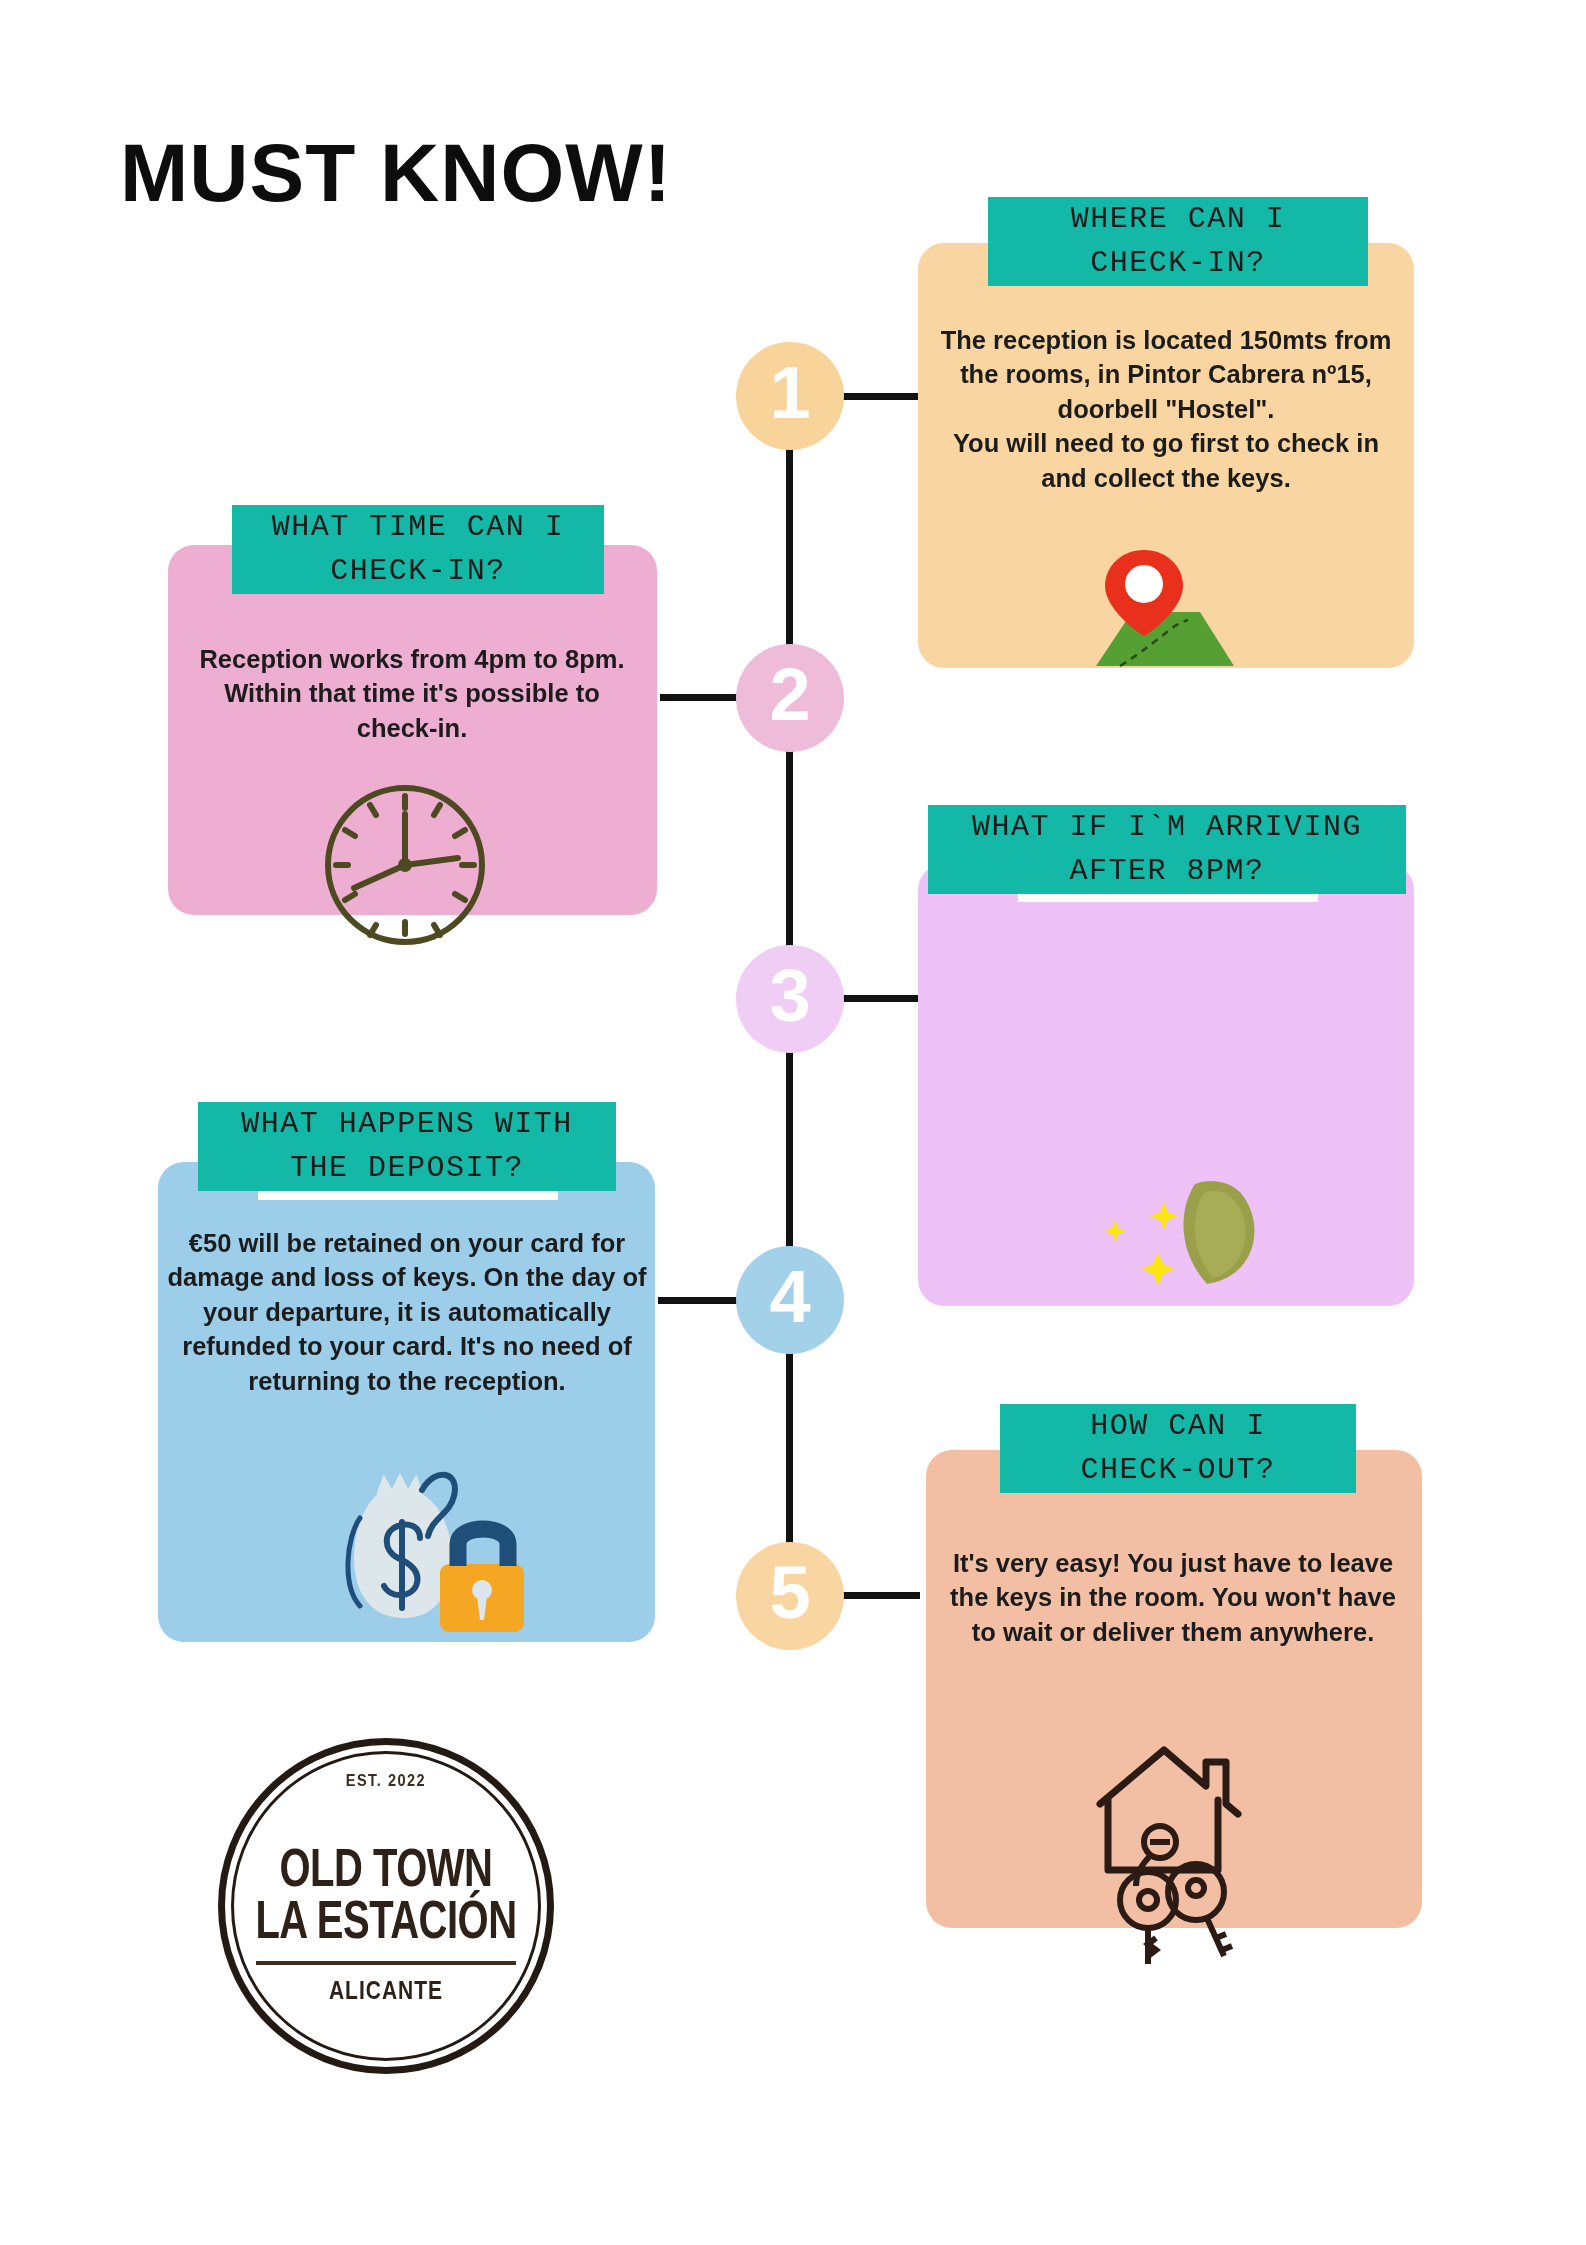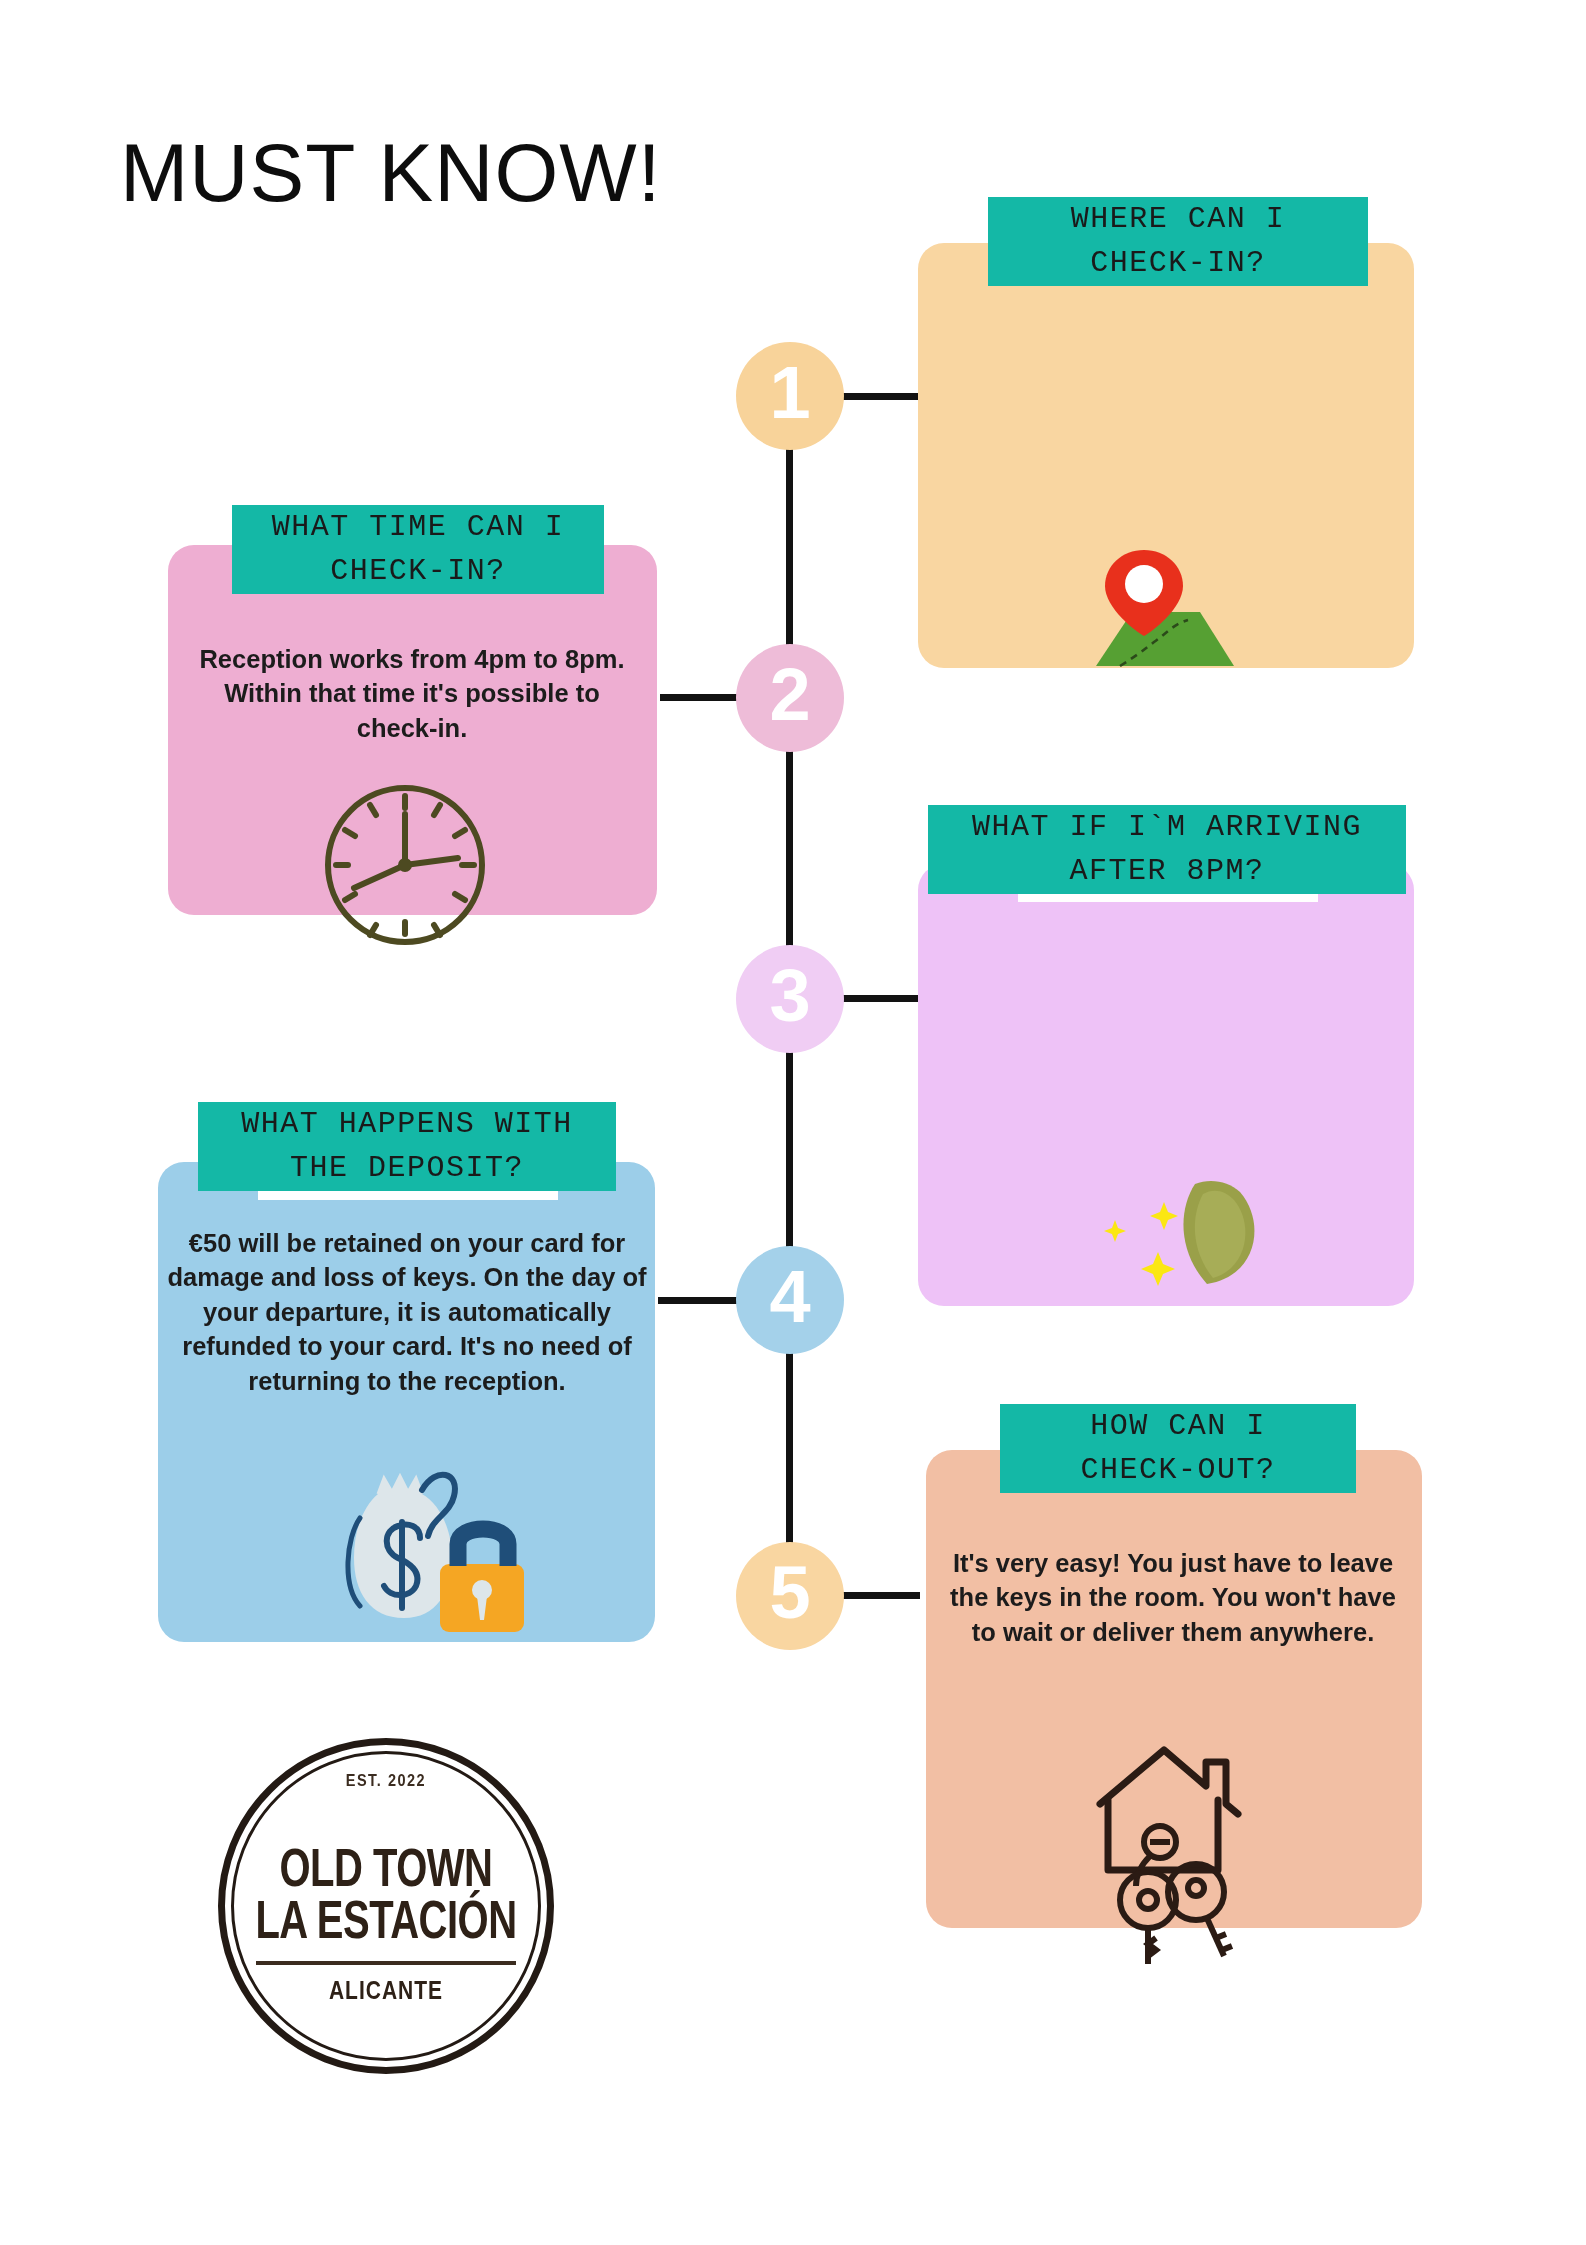--- a/index.html
+++ b/index.html
@@ -18,21 +18,21 @@
     height: 2245px;
     background: #ffffff;
   }
 
   
   #page-title {
     position: absolute;
     left: 120px;
     top: 132px;
     font-size: 82px;
-    font-weight: 400;
+    font-weight: 700;
     letter-spacing: 1px;
     color: #0d0d0d;
     font-family: "Liberation Sans", sans-serif;
     line-height: 1;
   }
 
   
   #timeline-spine {
     position: absolute;
     left: 786px;
@@ -188,20 +188,22 @@
 
   <div class="connector" style="left:842px; top:393px; width:78px;"></div>
   <div class="step-circle" style="left:736px; top:342px; background:#f8d39a;">
     <span class="step-num">1</span>
   </div>
   <div class="card" style="left:918px; top:243px; width:496px; height:425px; background:#f9d6a1;">
     <div class="card-notch" style="left:98px; width:300px; height:40px;"></div>
   </div>
   <div class="card-title" style="left:988px; top:197px; width:380px;">WHERE CAN I
 CHECK-IN?</div>
+  <div class="card-body" style="left:938px; top:323px; width:456px;">The reception is located 150mts from the rooms, in  Pintor Cabrera nº15, doorbell "Hostel".
+You will need to go first to check in and collect the keys.</div>
 
   <div class="card-icon" style="left:1058px; top:538px; width:180px; height:130px;">
     <svg viewBox="0 0 180 130" width="180" height="130">
       <polygon points="38,128 74,74 142,74 176,128" fill="#56a033"></polygon>
       <path d="M62,128 C78,118 86,112 96,104 C110,94 116,86 130,82" stroke="#2b4a1a" stroke-width="2.6" fill="none" stroke-dasharray="7 6"></path>
       <ellipse cx="86" cy="76" rx="17" ry="7" fill="#f6c85a"></ellipse>
       <path d="M86,12 C64,12 47,28 47,48 C47,70 78,94 86,98 C94,94 125,70 125,48 C125,28 108,12 86,12 Z" fill="#e8301c"></path>
       <circle cx="86" cy="46" r="19" fill="#ffffff"></circle>
     </svg>
   </div>

